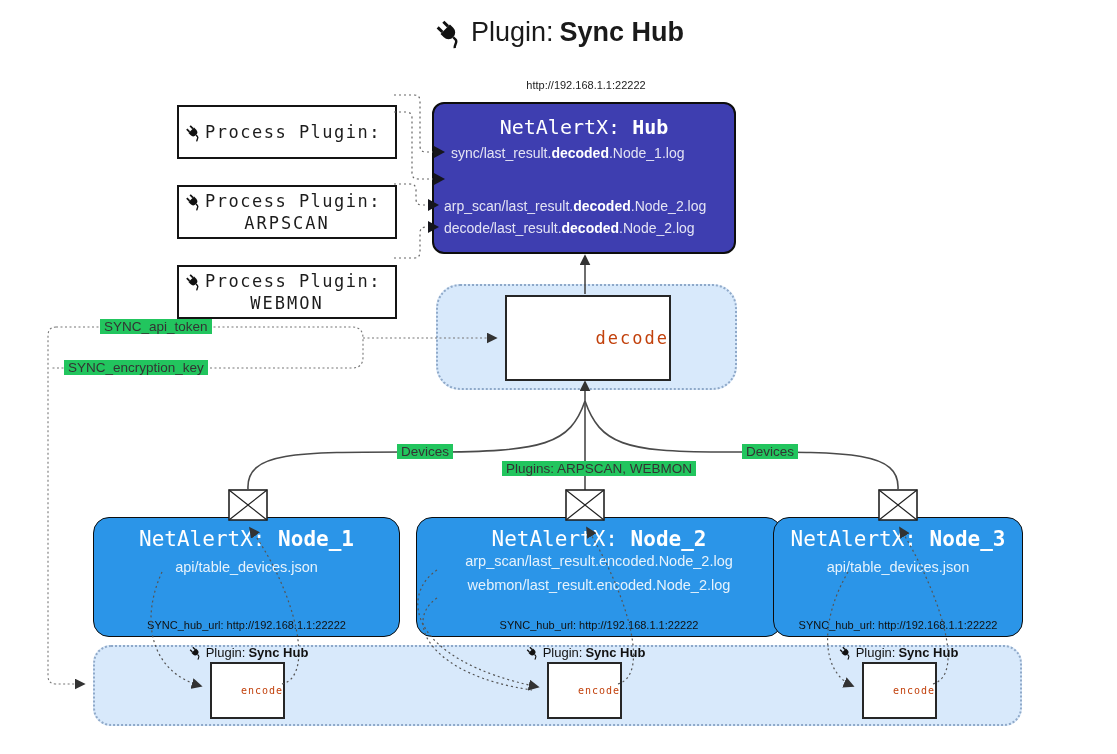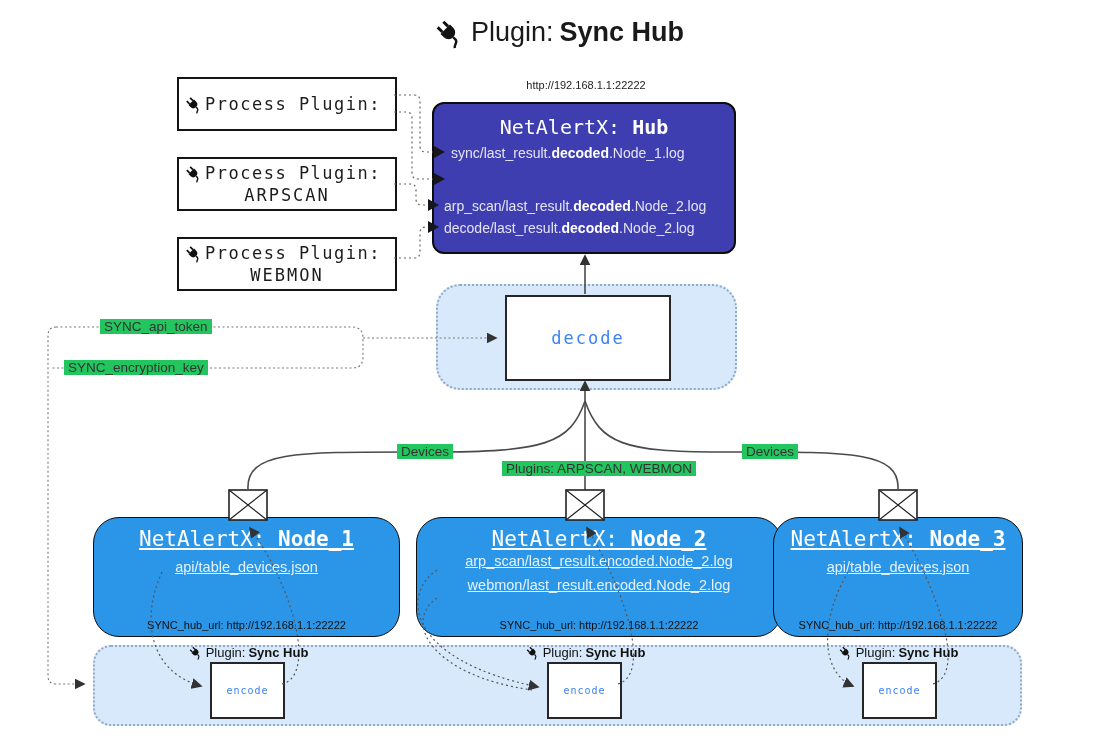--- a/index.html
+++ b/index.html
@@ -14,21 +14,21 @@
   
   .page-title{position:absolute;left:0;right:0;top:16px;display:flex;
               justify-content:center;align-items:center;gap:6px;
               font-size:27px;color:#1a1a1a;}
   .page-title b{font-weight:bold;}
   .plugsvg{display:inline-block;vertical-align:middle;}
 
   
   .pbox{position:absolute;left:177px;width:216px;height:50px;background:#fff;
         border:2px solid #141414;font-family:"DejaVu Sans Mono","Liberation Mono",monospace;
-        font-size:17px;color:#1c1c1c;display:flex;flex-direction:column;justify-content:center;}
+        font-size:17px;color:#1c1c1c;display:flex;flex-direction:column;justify-content:center;margin-top:28px;}
   .pbox .l1{display:flex;align-items:center;gap:2px;padding-left:5px;letter-spacing:1.5px;}
   .pbox .l2{text-align:center;letter-spacing:2px;margin-top:2px;}
 
   
   .hub{position:absolute;left:432px;top:102px;width:300px;height:148px;
        background:var(--hub-bg,#3E3EB0);border:2px solid #0d0d0d;border-radius:12px;}
   .hub .htitle{position:absolute;top:11px;left:0;right:0;text-align:center;
        font-family:"DejaVu Sans Mono","Liberation Mono",monospace;font-size:20px;color:#fff;}
   .hub .hrow{position:absolute;left:0;right:4px;height:20px;font-size:14px;
        color:rgba(255,255,255,.86);white-space:nowrap;}
@@ -36,27 +36,27 @@
   .hub .hrow.r0{top:41px;padding-left:17px;}
   .hub .hrow.r1{top:68px;padding-left:17px;}
   .hub .hrow.r2{top:94px;padding-left:10px;}
   .hub .hrow.r3{top:116px;padding-left:10px;}
 
   
   .decode-band{position:absolute;left:436px;top:284px;width:301px;height:106px;
        background:var(--band-bg,#D8E9FB);border:2px dotted var(--band-border,#8FA9C9);
        border-radius:24px;box-sizing:border-box;}
   .wbox{position:absolute;background:#fff;border:2.5px solid #262626;
-        font-family:"DejaVu Sans Mono","Liberation Mono",monospace;color:#3b82f6;
-        display:flex;align-items:center;justify-content:center;}
+        font-family:"DejaVu Sans Mono","Liberation Mono",monospace;color:#c2410c;
+        display:flex;align-items:center;justify-content:flex-end;}
   .decode-box{left:505px;top:295px;width:162px;height:82px;font-size:17px;letter-spacing:2px;}
 
   
   .node{position:absolute;top:517px;height:120px;background:var(--node-bg,#2B95E8);
-        border:1.8px solid #0d0d0d;border-radius:26px;box-sizing:border-box;color:#fff;text-decoration:underline;}
+        border:1.8px solid #0d0d0d;border-radius:16px;box-sizing:border-box;color:#fff;}
   .node .ntitle{text-align:center;margin-top:9px;
         font-family:"DejaVu Sans Mono","Liberation Mono",monospace;font-size:21px;}
   .node .nrows{margin-top:8px;display:flex;flex-direction:column;gap:8px;}
   .node .nrow{text-align:center;font-size:14.5px;color:rgba(255,255,255,.88);white-space:nowrap;}
   .node .nfoot{position:absolute;bottom:5px;left:0;right:0;text-align:center;
         font-size:11px;color:#101010;}
   .node1{left:93px;width:307px;}
   .node2{left:416px;width:366px;}
   .node2 .nrows{margin-top:2px;}
   .node3{left:773px;width:250px;}

